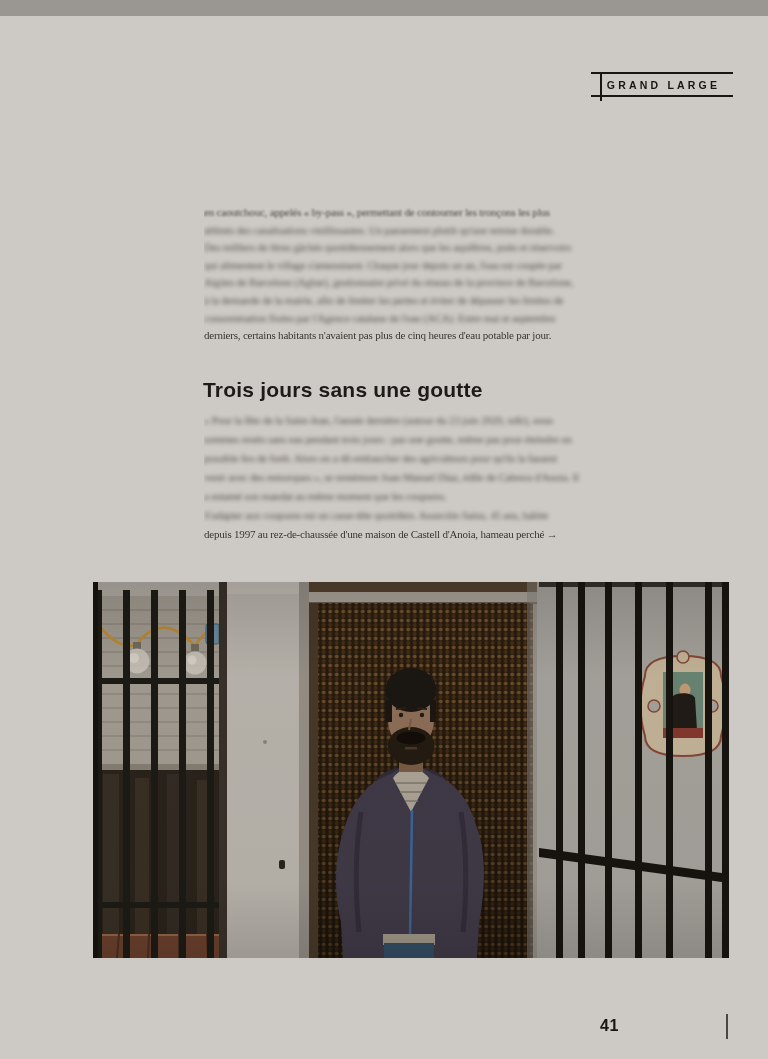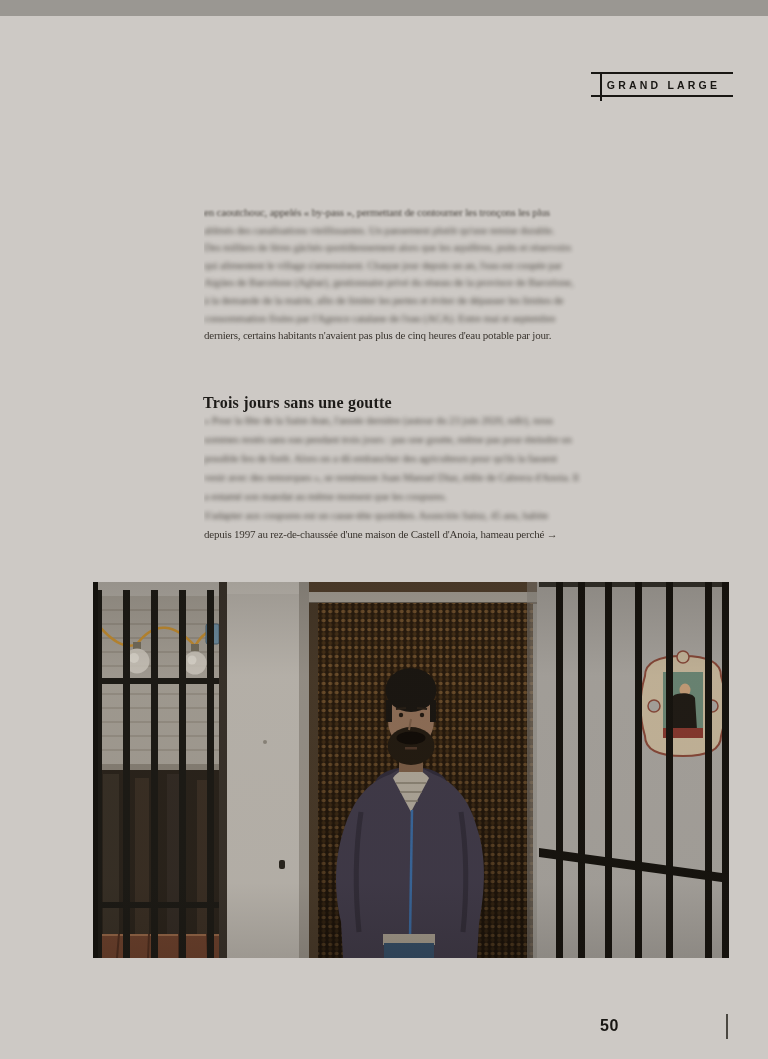--- a/index.html
+++ b/index.html
@@ -28,22 +28,22 @@
   .tline{
     font-family:"Liberation Serif",serif;font-size:11px;letter-spacing:-0.2px;
     color:#45403a;white-space:nowrap;
   }
   .para1 .tline{height:17.6px;line-height:17.6px;}
   .para2 .tline{height:19px;line-height:19px;}
   .b-hv{filter:blur(2.2px);opacity:.88;}
   .b-md{filter:blur(1.1px);opacity:.95;}
   .b-lt{filter:blur(0.55px);color:#3b3630;}
   .heading{
-    position:absolute;left:203px;top:378px;margin:0;
-    font-family:Liberation Serif, serif;font-size:16px;font-weight:700;
+    position:absolute;left:203px;top:362px;margin:0;
+    font-family:Liberation Sans, sans-serif;font-size:21px;font-weight:700;
     letter-spacing:0.2px;color:#1d1b18;white-space:nowrap;
   }
   
   .photo{position:absolute;left:93px;top:566px;width:636px;height:376px;margin:0;}
   .photo svg{display:block;}
   
   .pagenum{
     position:absolute;left:600px;top:1001px;font-size:16px;font-weight:700;
     letter-spacing:0.6px;color:#181613;
   }
@@ -242,16 +242,16 @@
           <rect x="612" y="0" width="7" height="376"></rect>
           <rect x="629" y="0" width="7" height="376"></rect>
         </g>
         <path d="M446,266 L636,292 L636,301 L446,275 Z" fill="#17140f"></path>
       </g>
 
       <rect x="0" y="0" width="636" height="376" fill="url(#dim)"></rect>
     </svg>
   </figure>
 
-  <span class="pagenum">50</span>
+  <span class="pagenum">41</span>
   <span class="footer-rule"></span>
 
 </div>
 
 </body></html>

